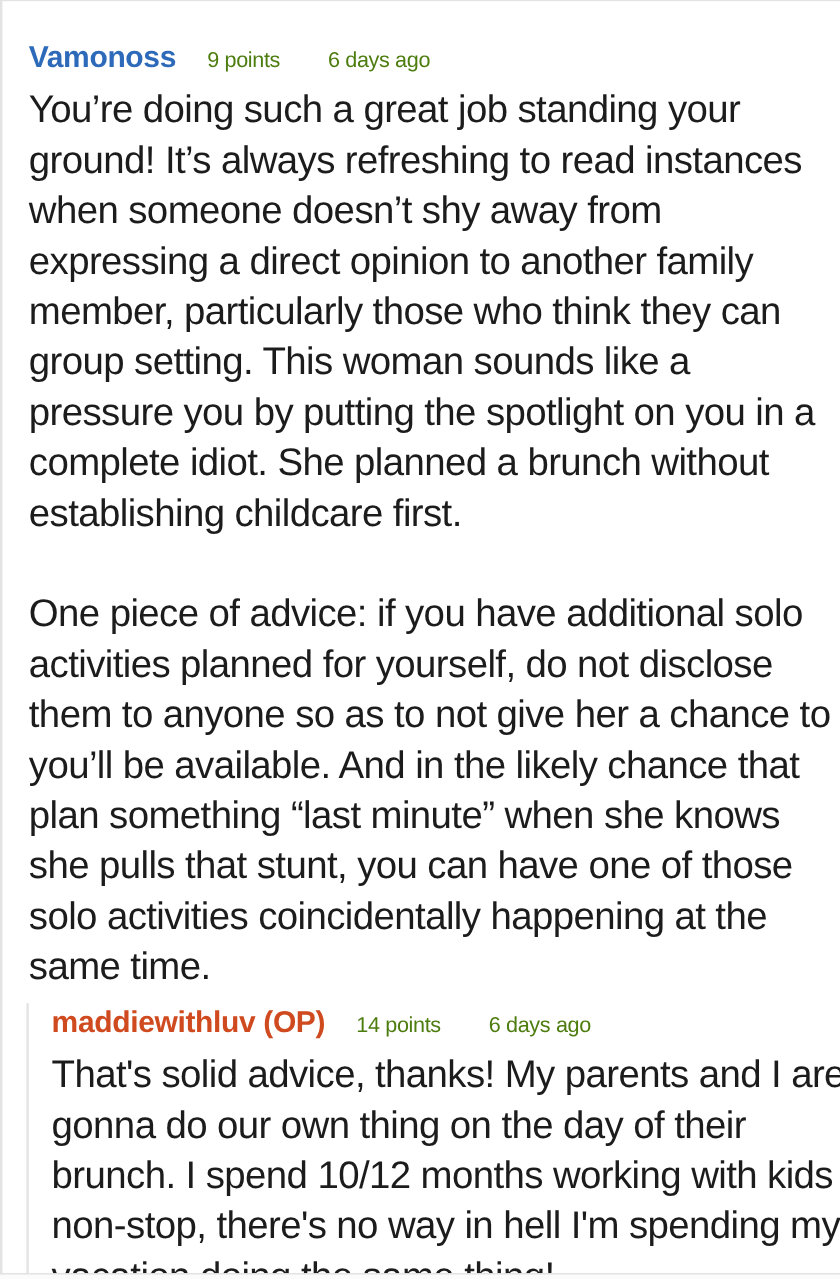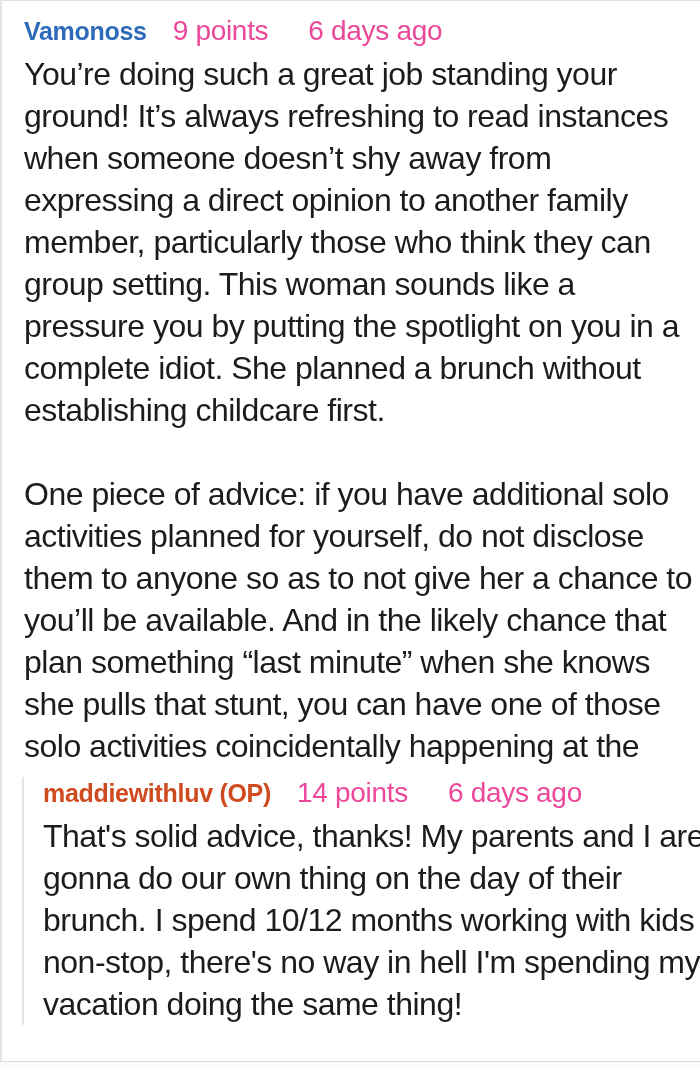--- a/index.html
+++ b/index.html
@@ -10,40 +10,40 @@
     background: #ffffff;
     font-family: "Liberation Sans", sans-serif;
     position: relative;
   }
   .card {
     box-sizing: border-box;
     width: 700px;
     height: 1066px;
     border-top: 1px solid #e3e3e3;
     border-left: 2px solid #e3e3e3;
-    padding-top: 14px;
+    padding-top: 31px;
     background: #ffffff;
   }
   .comment-header {
     display: flex;
     align-items: baseline;
     height: 32px;
     line-height: 32px;
     margin-bottom: 6px;
   }
   .comment-root .comment-header { margin-left: 22px; }
   .author {
     font-size: 25px;
     font-weight: bold;
     letter-spacing: -0.3px;
     cursor: pointer;
   }
   .meta {
-    font-size: 28px;
-    color: #ec4899;
+    font-size: 18px;
+    color: #4d7c0f;
     letter-spacing: -0.3px;
   }
   .meta-points { margin-left: 26px; }
   .meta-age { margin-left: 40px; }
   .comment-body { }
   .comment-root .comment-body { margin-left: 22px; }
   .para + .para { margin-top: 42px; }
   .line {
     font-size: 32px;
     line-height: 42px;
@@ -91,20 +91,21 @@
           <div class="line">establishing childcare first.</div>
         </div>
         <div class="para">
           <div class="line">One piece of advice: if you have additional solo</div>
           <div class="line">activities planned for yourself, do not disclose</div>
           <div class="line">them to anyone so as to not give her a chance to</div>
           <div class="line">you’ll be available. And in the likely chance that</div>
           <div class="line">plan something “last minute” when she knows</div>
           <div class="line">she pulls that stunt, you can have one of those</div>
           <div class="line">solo activities coincidentally happening at the</div>
+          <div class="line">same time.</div>
         </div>
       </div>
   </div>
 
   <div class="reply">
     <div class="comment-header">
       <span class="author" style="color: rgb(208, 74, 32);">maddiewithluv (OP)</span>
       <span class="meta meta-points">14 points</span>
       <span class="meta meta-age">6 days ago</span>
     </div>

